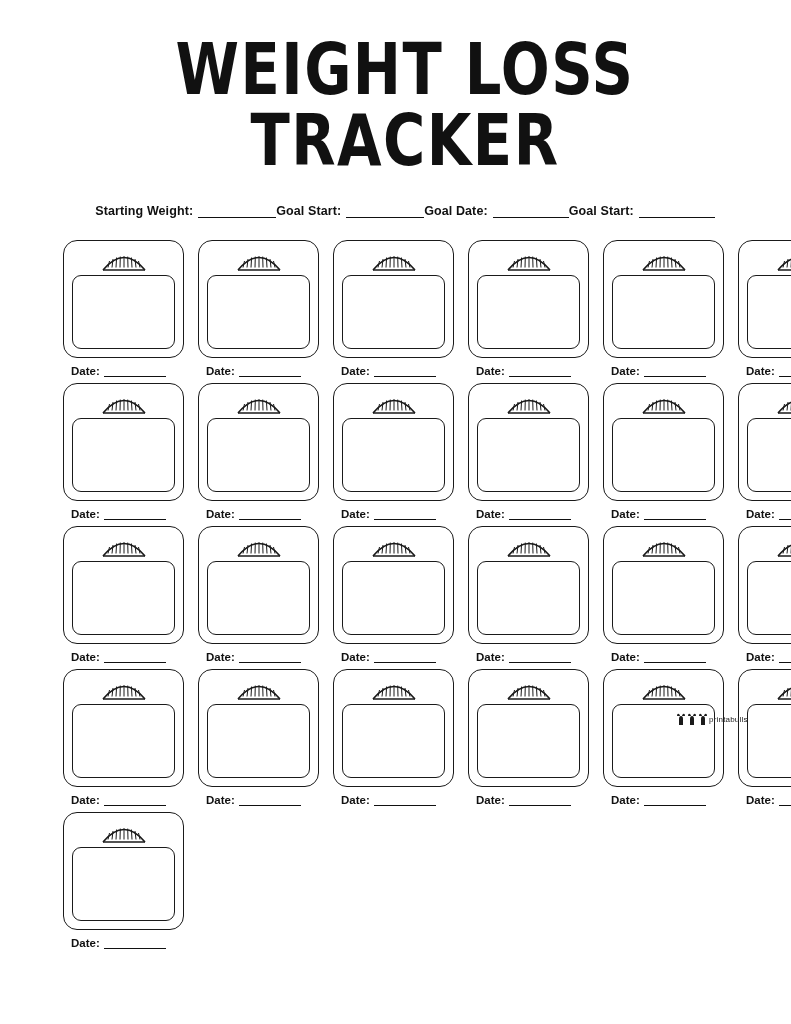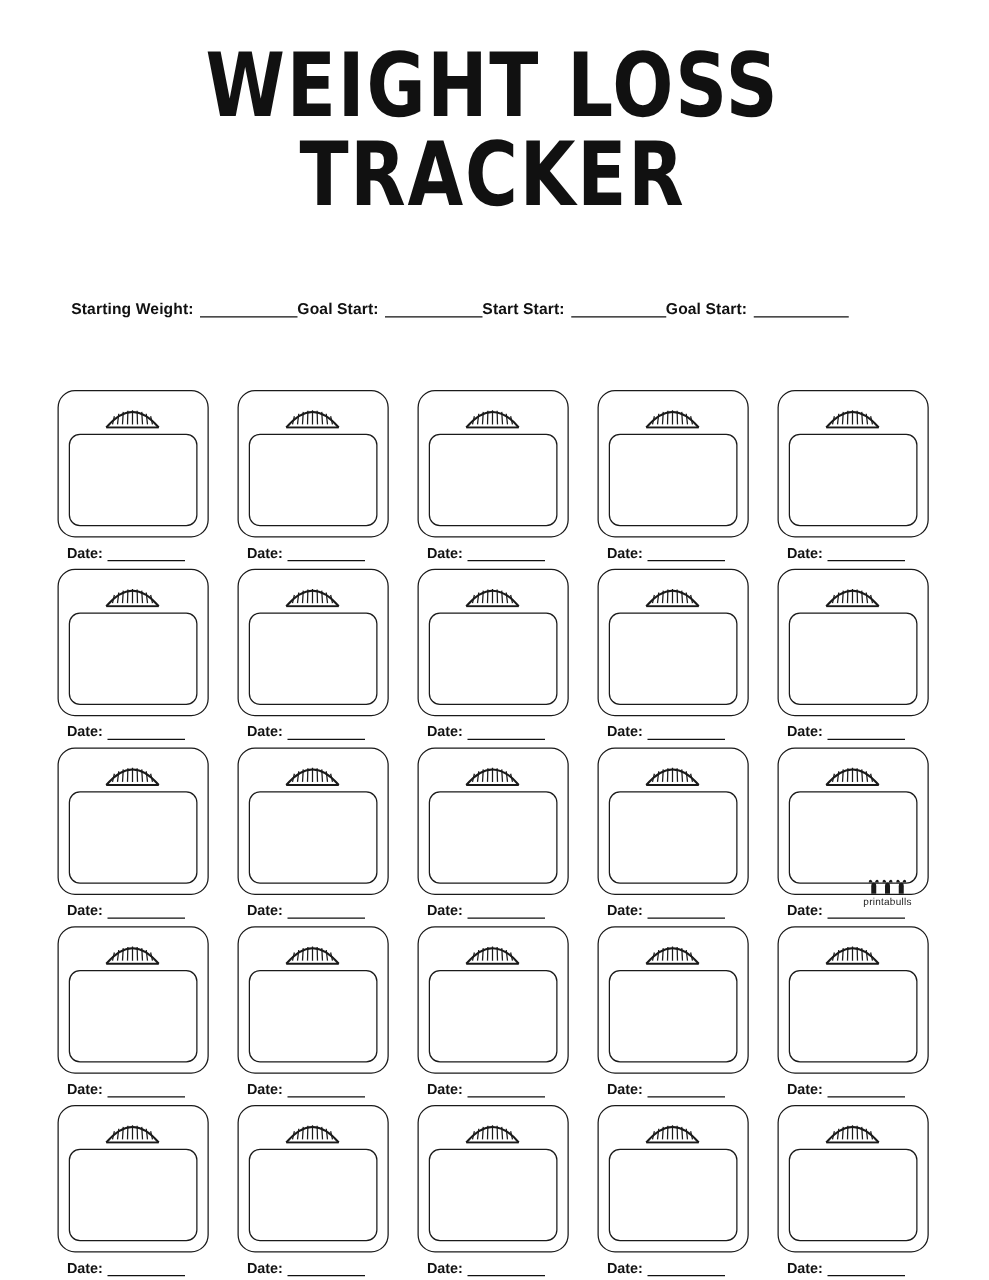--- a/index.html
+++ b/index.html
@@ -13,44 +13,43 @@
     font-family: "Liberation Sans", sans-serif;
     color: #111111;
     position: relative;
     overflow: hidden;
   }
 
   .page {
     width: 791px;
     height: 740px;
     box-sizing: border-box;
-    padding: 26px 44px 10px 41px;
+    padding: 26px 44px 10px 63px;
     display: flex;
     flex-direction: column;
     position: relative;
-    gap: 36px;
   }
 
   
   .title {
     text-align: center;
     font-family: "DejaVu Sans", sans-serif;
     font-weight: bold;
     font-size: 60px;
     letter-spacing: 1.5px;
     line-height: 1.0;
     margin: 8px 0 0 0;
     transform: scaleY(1.18) scaleX(0.96);
     transform-origin: center top;
   }
 
   
   .header-fields {
     display: flex;
-    justify-content: flex-start;
+    justify-content: center;
     align-items: flex-end;
     margin: 50px 16px 0 16px;
     font-size: 12.5px;
     font-weight: bold;
   }
   .field {
     display: flex;
     align-items: flex-end;
     white-space: nowrap;
   }
@@ -65,21 +64,21 @@
     height: 11px;
     margin-left: 5px;
   }
   .fl-short { width: 78px; }
   .fl-mid   { width: 76px; }
 
   
   .grid {
     margin-top: 22px;
     display: grid;
-    grid-template-columns: repeat(5, 1fr);
+    grid-template-columns: repeat(6, 1fr);
     grid-template-rows: repeat(5, 1fr);
     column-gap: 14px;
     row-gap: 6px;
     flex: 1 1 auto;
   }
 
   .cell {
     display: flex;
     flex-direction: column;
     align-items: center;
@@ -136,21 +135,21 @@
     height: 10px;
     margin-left: 4px;
   }
 
   
   .footer {
     position: absolute;
     right: 46px;
     bottom: 14px;
     display: flex;
-    flex-direction: column;
+    flex-direction: row;
     align-items: center;
     width: 70px;
   }
   .brand-mark svg { display: block; }
   .brand-text {
     font-size: 8px;
     letter-spacing: 0.2px;
     color: #222;
     margin-top: 1px;
     font-family: "Liberation Sans", sans-serif;
@@ -169,21 +168,21 @@
       <span class="field-label">Starting Weight:</span>
       <span class="field-line fl-short"></span>
     </div>
 
     <div class="field">
       <span class="field-label">Goal Start:</span>
       <span class="field-line fl-short"></span>
     </div>
 
     <div class="field">
-      <span class="field-label">Start Start:</span>
+      <span class="field-label">Goal Date:</span>
       <span class="field-line fl-mid"></span>
     </div>
 
     <div class="field">
       <span class="field-label">Goal Start:</span>
       <span class="field-line fl-mid"></span>
     </div>
 
   </div>
 

